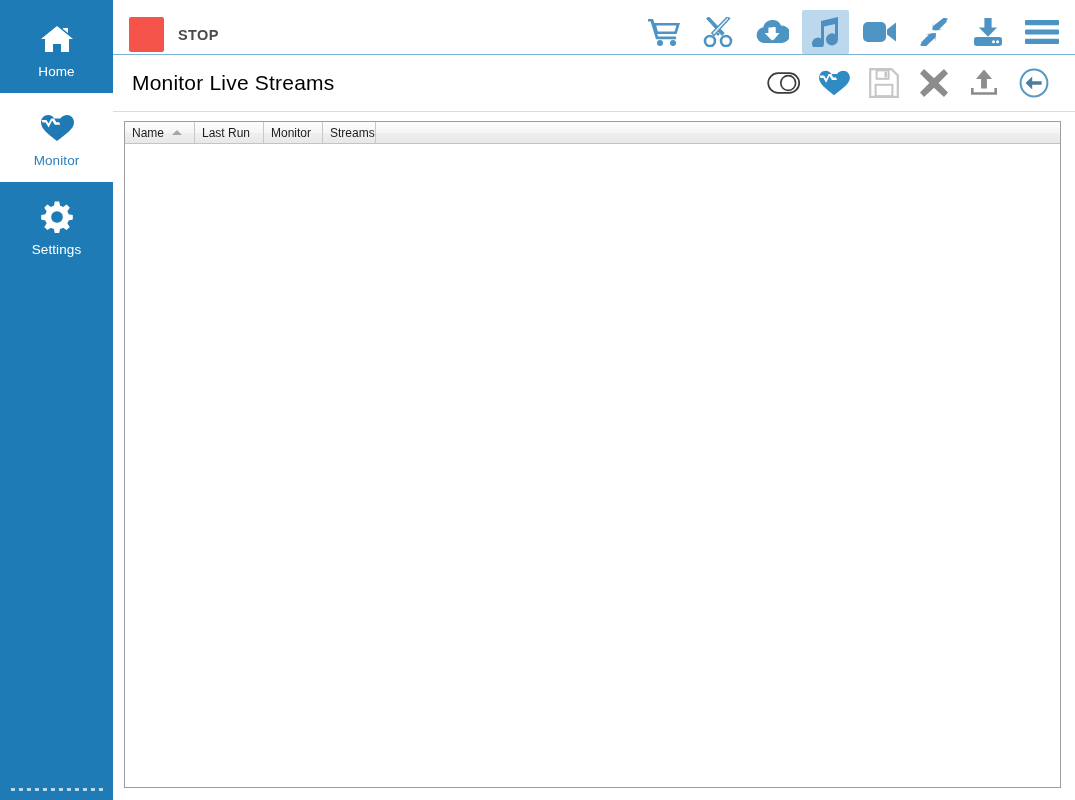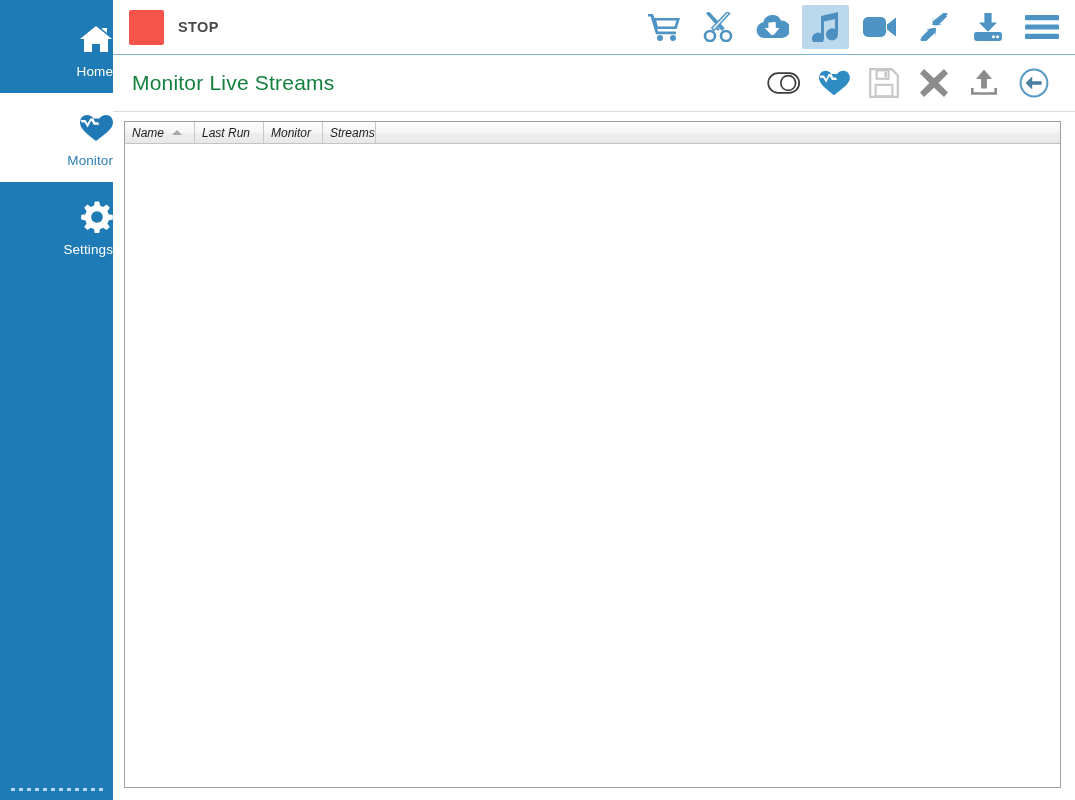--- a/index.html
+++ b/index.html
@@ -22,21 +22,21 @@
     background: #1E7BB5;
     display: flex;
     flex-direction: column;
     align-items: stretch;
     position: relative;
     padding-top: 4px;
   }
   .nav-item {
     display: flex;
     flex-direction: column;
-    align-items: flex-end;
+    align-items: center;
     justify-content: center;
     height: 89px;
     color: #ffffff;
     cursor: pointer;
     user-select: none;
   }
   .nav-item .nav-icon {
     display: flex;
     align-items: center;
     justify-content: center;
@@ -76,21 +76,21 @@
     display: flex;
     flex-direction: column;
     background: #ffffff;
     min-width: 0;
   }
 
   
   .topbar {
     height: 55px;
     display: flex;
-    align-items: center;
+    align-items: flex-end;
     border-bottom: 1px solid #7fb4d4;
     padding-left: 12px;
     padding-right: 6px;
     background: #fff;
   }
   .stop-btn {
     display: flex;
     align-items: center;
     gap: 14px;
     cursor: pointer;
@@ -130,21 +130,21 @@
   .pagehead {
     height: 57px;
     display: flex;
     align-items: center;
     border-bottom: 1px solid #dcdcdc;
     padding-left: 19px;
     padding-right: 10px;
   }
   .pagetitle {
     font-size: 21px;
-    color: #15803d;
+    color: #000000;
     font-weight: normal;
     letter-spacing: .2px;
   }
   .pagehead-spacer { flex: 1; }
   .pagehead-icons {
     display: flex;
     align-items: center;
     gap: 12px;
     padding-right: 12px;
   }
@@ -156,21 +156,20 @@
     cursor: pointer;
   }
   .pbtn svg { display: block; }
 
   
   .content {
     flex: 1;
     padding: 9px 14px 12px 11px;
     display: flex;
     min-height: 0;
-    font-style: italic;
   }
   .grid {
     flex: 1;
     border: 1px solid #9e9e9e;
     background: #ffffff;
     display: flex;
     flex-direction: column;
     min-width: 0;
   }
   .grid-header {

